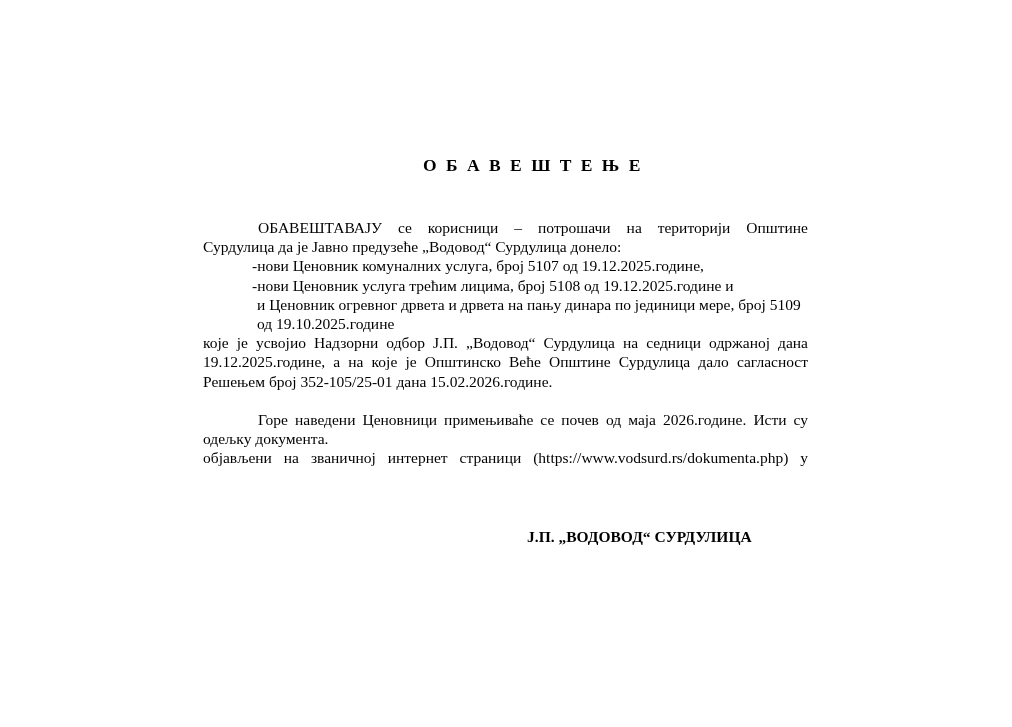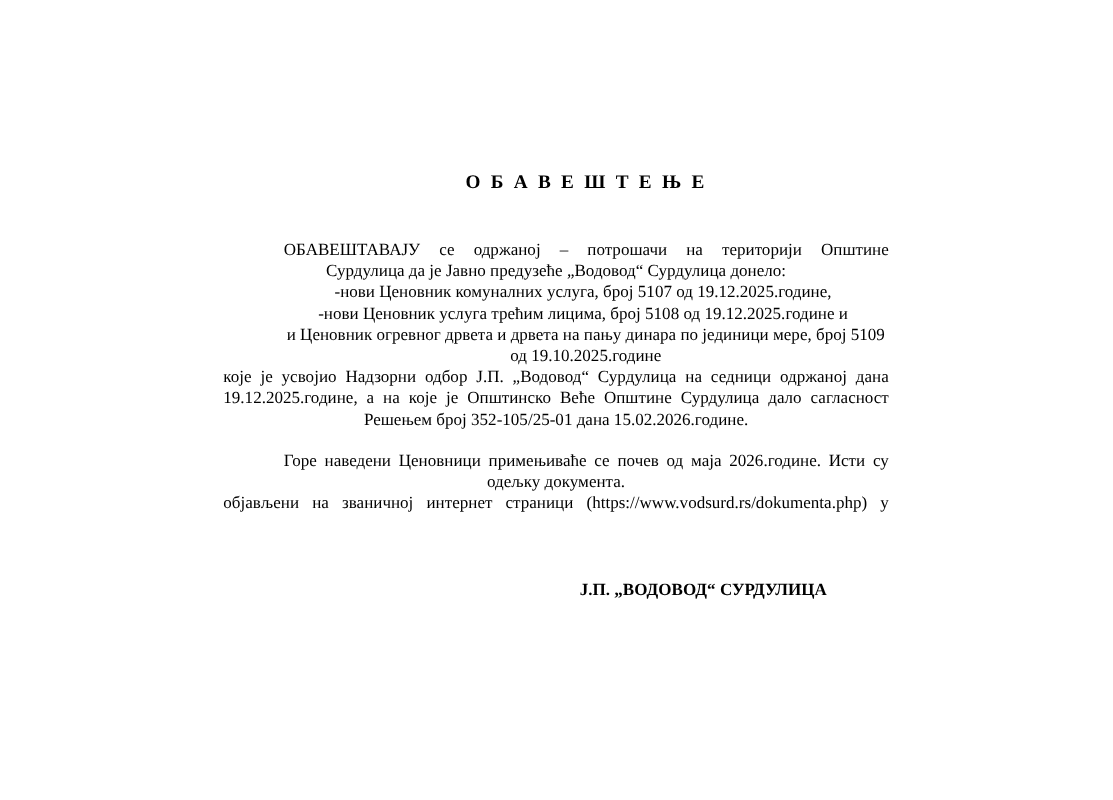--- a/index.html
+++ b/index.html
@@ -31,21 +31,21 @@
   }
   .doc-body {
     position: absolute;
     left: 203px;
     top: 218px;
     width: 605px;
     font-size: 15.5px;
     line-height: 19.2px;
   }
   .l { min-height: 19.2px; }
-  .nw { white-space: nowrap; text-align: center; }
+  .nw { white-space: nowrap; }
   .stretch {
     text-align: justify;
     text-align-last: justify;
   }
   .ind55 { padding-left: 55px; box-sizing: border-box; }
   .ind54 { padding-left: 54px; box-sizing: border-box; }
   .ind49 { padding-left: 49px; box-sizing: border-box; }
   .blank { height: 19.2px; }
   .signature {
     position: absolute;
@@ -59,21 +59,21 @@
 </style>
 </head>
 <body>
 
 <div class="page">
 
   <div class="doc-title">О Б А В Е Ш Т Е Њ Е</div>
 
   <div class="doc-body">
 
-    <div class="l stretch ind55">ОБАВЕШТАВАЈУ се одржаној – потрошачи на територији Општине</div>
+    <div class="l stretch ind55">ОБАВЕШТАВАЈУ се корисници – потрошачи на територији Општине</div>
     <div class="l nw">Сурдулица да је Јавно предузеће „Водовод“ Сурдулица донело:</div>
 
     <div class="l nw ind49">-нови Ценовник комуналних услуга, број 5107 од 19.12.2025.године,</div>
     <div class="l nw ind49">-нови Ценовник услуга трећим лицима, број 5108 од 19.12.2025.године и</div>
     <div class="l nw ind54">и Ценовник огревног дрвета и дрвета на пању динара по јединици мере, број 5109</div>
     <div class="l nw ind54">од 19.10.2025.године</div>
 
     <div class="l stretch">које је усвојио Надзорни одбор Ј.П. „Водовод“ Сурдулица на седници одржаној дана</div>
     <div class="l stretch">19.12.2025.године, а на које је Општинско Веће Општине Сурдулица дало сагласност</div>
     <div class="l nw">Решењем број 352-105/25-01 дана 15.02.2026.године.</div>

